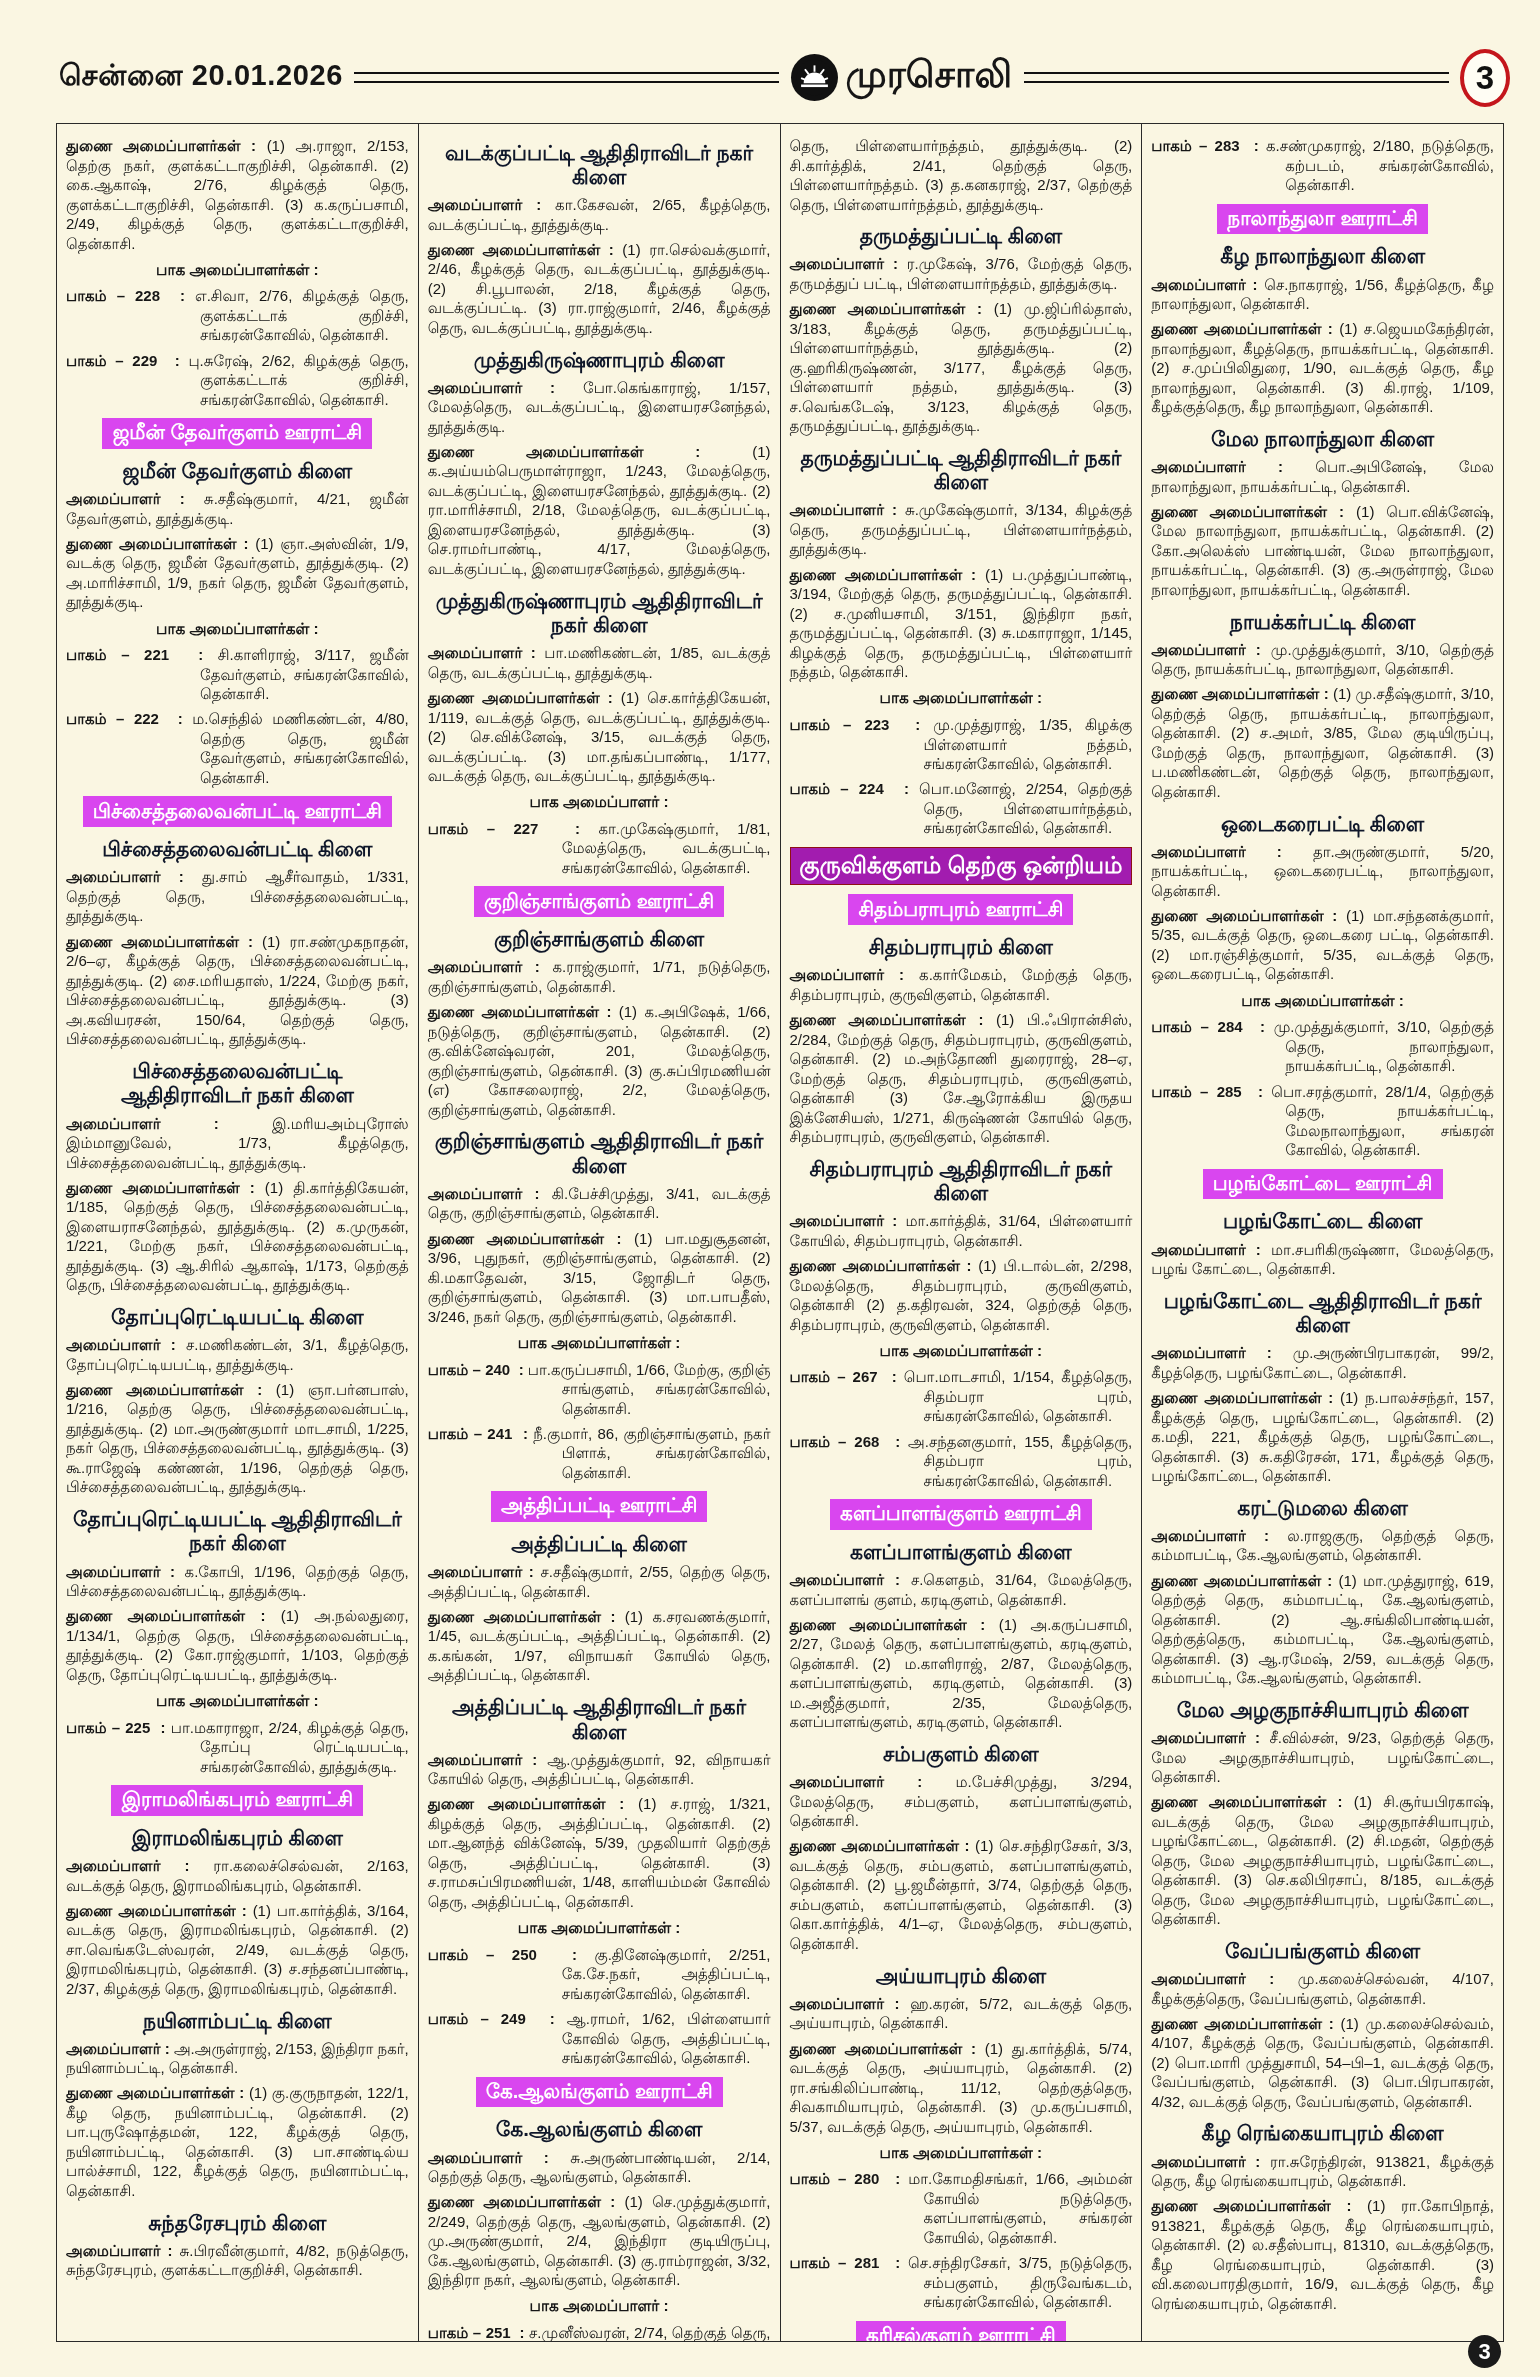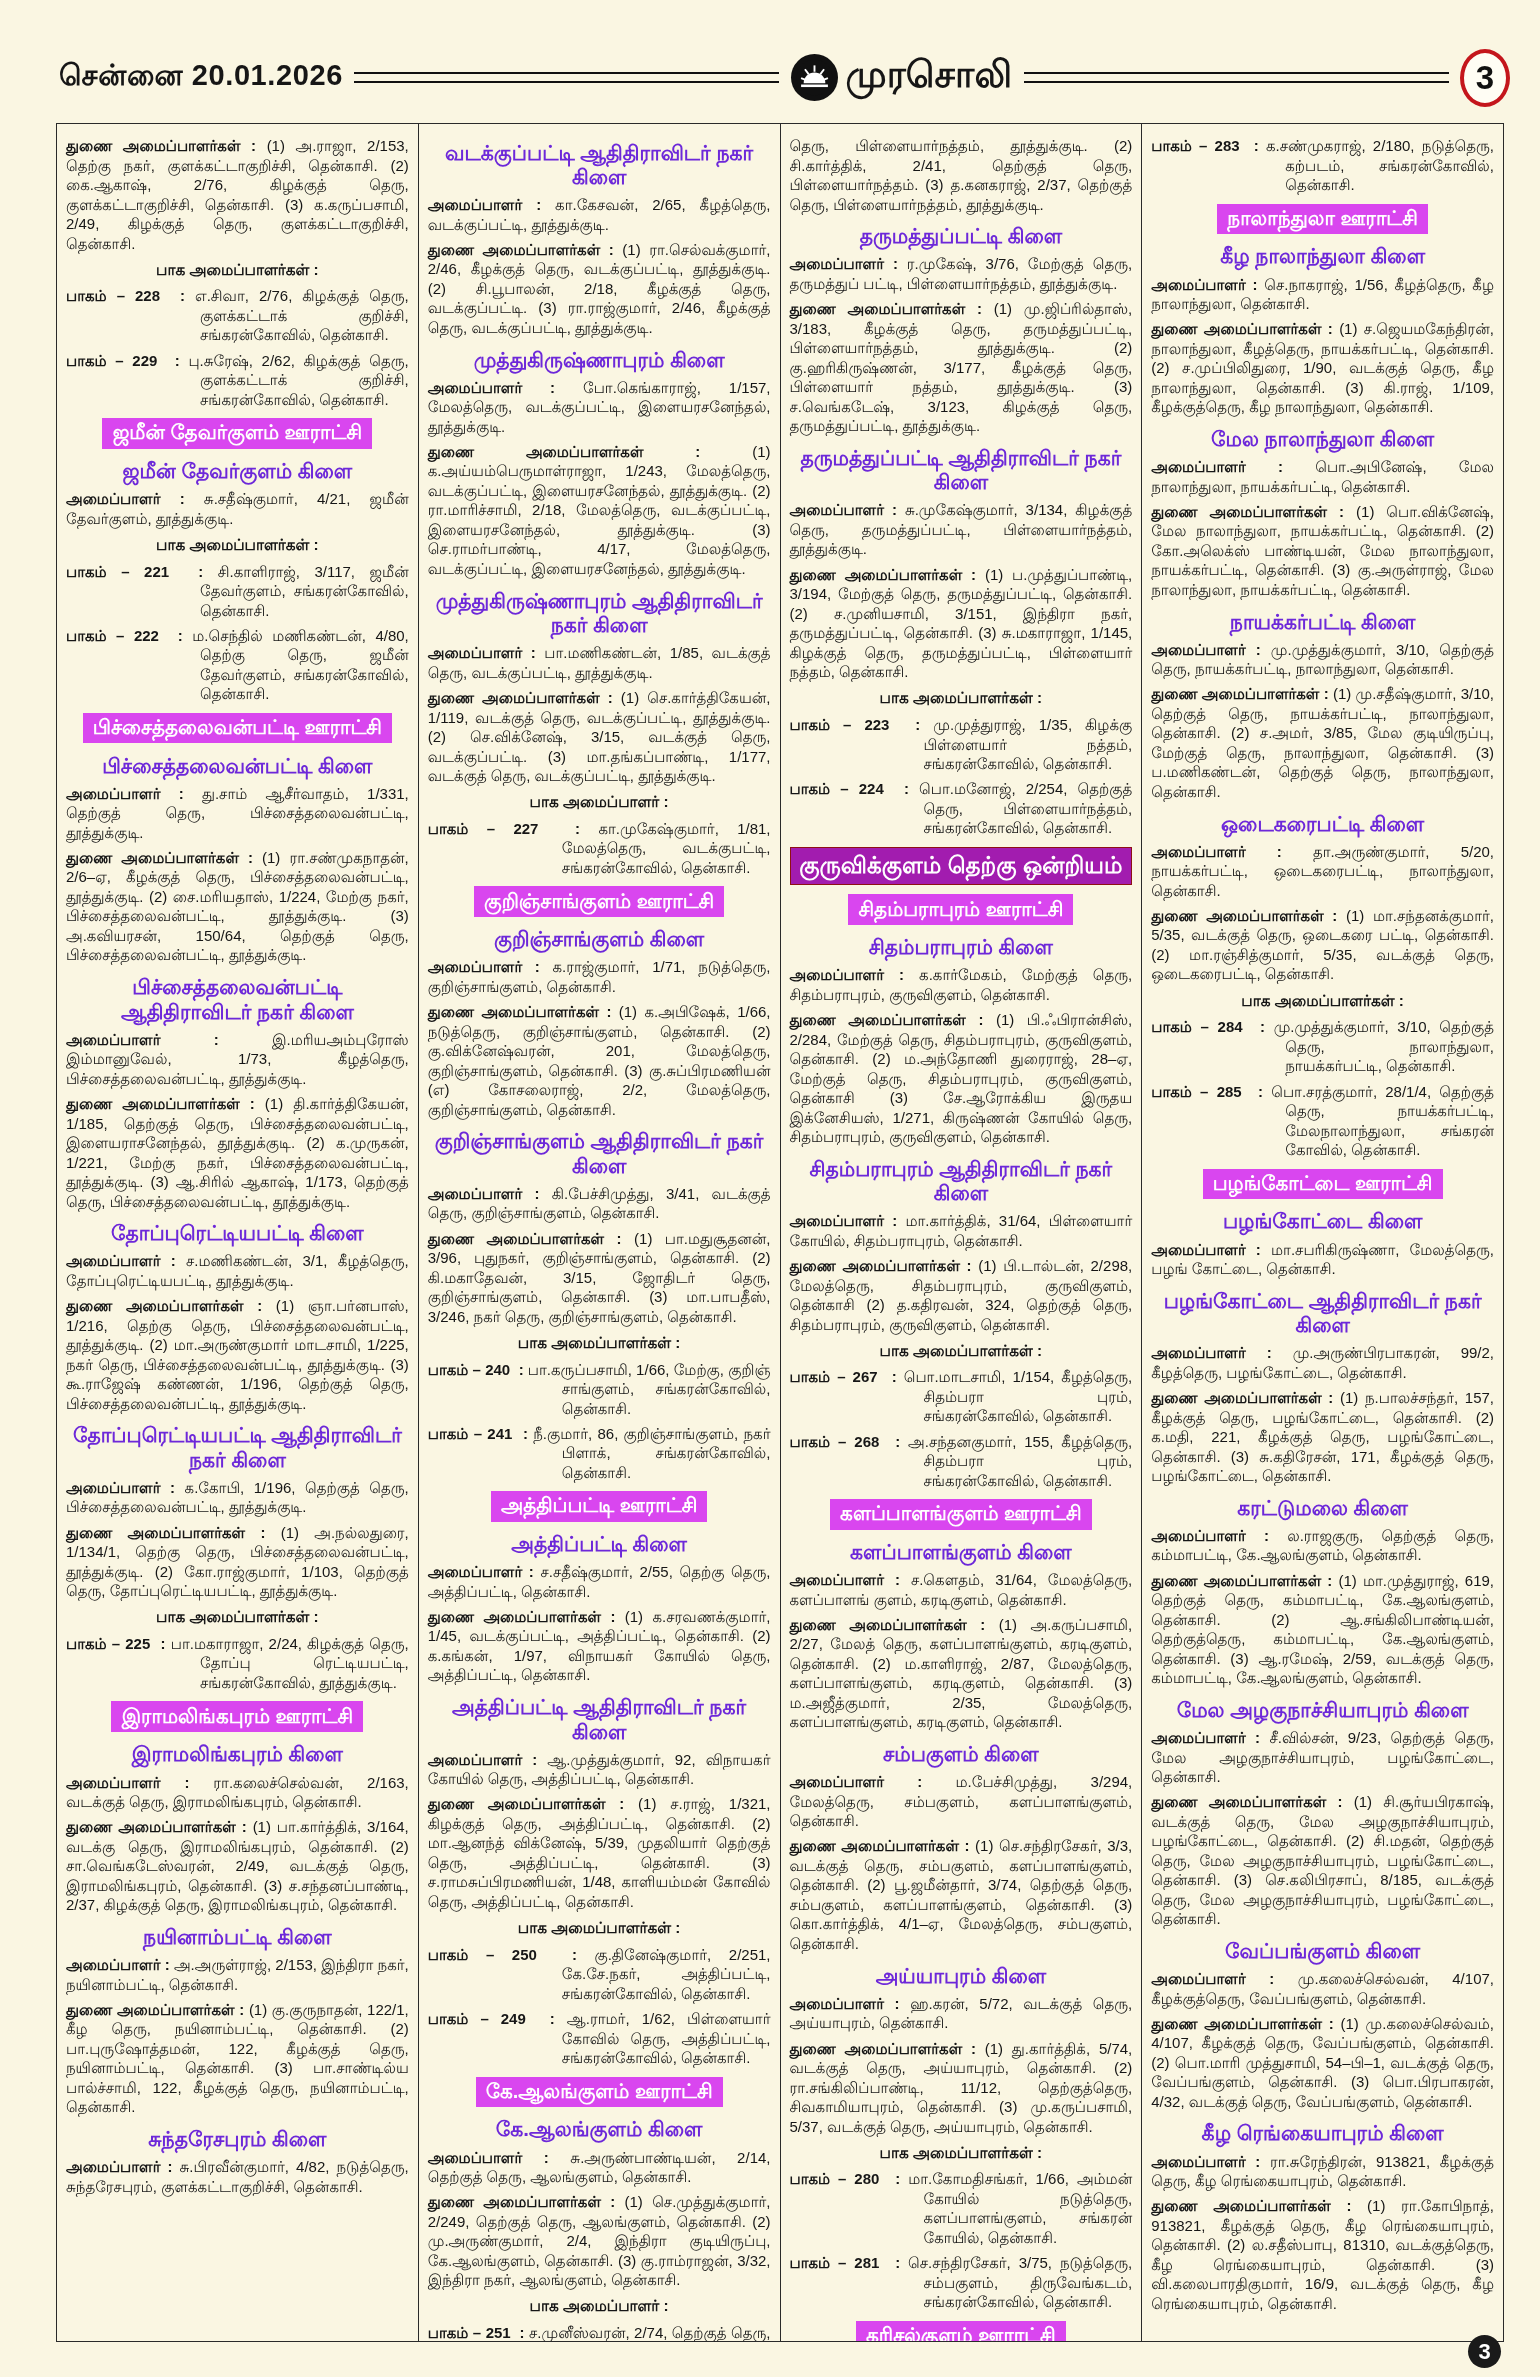--- a/index.html
+++ b/index.html
@@ -22,21 +22,21 @@
   .frame{position:absolute;top:123px;left:56px;width:1446px;height:2217px;
     border:1.9px solid #2a2a2a;display:flex;background:#FAF6E2;}
   .col{flex:1 1 0;padding:6.4px 9px 3.8px 9px;overflow:hidden;text-align:justify;}
   .col + .col{border-left:1.3px solid #2a2a2a;}
   .col p{margin:5.7px 0;font-size:15px;line-height:1.3;}
   .col b{font-weight:bold;}
   .hdr-union{display:block;width:fit-content;max-width:96%;margin:9px auto 5.1px auto;padding:3.2px 10.2px 4.5px 10.2px;
     background:#d946ef;color:#fff;font-weight:bold;font-size:20px;line-height:1.15;text-align:center;}
   .hdr-zone{display:block;margin:9px 0 5.1px 0;padding:4.5px 6.4px 5.7px 6.4px;background:#a21caf;color:#fff;
     font-weight:bold;font-size:23px;line-height:1.15;text-align:center;border:1.3px solid #8e1014;}
-  .hdr-branch{display:block;margin:10.2px 2.6px 5.1px 2.6px;color:#6d28d9;font-weight:bold;font-size:20.4px;line-height:1.2;text-align:center;}
+  .hdr-branch{display:block;margin:10.2px 2.6px 5.1px 2.6px;color:#0f172a;font-weight:bold;font-size:20.4px;line-height:1.2;text-align:center;}
   .lbl-center{display:block;margin:7.7px 0 3.8px 0;font-weight:bold;font-size:15.3px;text-align:center;}
   .part{margin:4.5px 0;font-size:15px;line-height:1.3;padding-left:134px;text-indent:-134px;}
   .part .pnum{font-weight:bold;}
   
   .foot-badge{position:absolute;right:40px;bottom:9px;width:33px;height:33px;border-radius:50%;
     background:#1a1a1a;color:#fff;font-weight:bold;font-size:22px;display:flex;align-items:center;justify-content:center;}
 </style>
 </head>
 <body>
 
@@ -64,20 +64,21 @@
 
 <div class="frame">
     <div class="col">
       <p><b>துணை அமைப்பாளர்கள் : </b>(1) அ.ராஜா, 2/153, தெற்கு நகர், குளக்கட்டாகுறிச்சி, தென்காசி. (2) கை.ஆகாஷ், 2/76, கிழக்குத் தெரு, குளக்கட்டாகுறிச்சி, தென்காசி. (3) க.கருப்பசாமி, 2/49, கிழக்குத் தெரு, குளக்கட்டாகுறிச்சி, தென்காசி.</p>
       <div class="lbl-center">பாக அமைப்பாளர்கள் :</div>
       <p class="part"><span class="pnum">பாகம் – 228&nbsp; : </span>எ.சிவா, 2/76, கிழக்குத் தெரு, குளக்கட்டாக் குறிச்சி, சங்கரன்கோவில், தென்காசி.</p>
       <p class="part"><span class="pnum">பாகம் – 229&nbsp; : </span>பு.சுரேஷ், 2/62, கிழக்குத் தெரு, குளக்கட்டாக் குறிச்சி, சங்கரன்கோவில், தென்காசி.</p>
       <div class="hdr-union">ஜமீன் தேவர்குளம் ஊராட்சி</div>
       <div class="hdr-branch">ஜமீன் தேவர்குளம் கிளை</div>
       <p><b>அமைப்பாளர் : </b>சு.சதீஷ்குமார், 4/21, ஜமீன் தேவர்குளம், தூத்துக்குடி.</p>
+      <p><b>துணை அமைப்பாளர்கள் : </b>(1) ஞா.அஸ்வின், 1/9, வடக்கு தெரு, ஜமீன் தேவர்குளம், தூத்துக்குடி. (2) அ.மாரிச்சாமி, 1/9, நகர் தெரு, ஜமீன் தேவர்குளம், தூத்துக்குடி.</p>
       <div class="lbl-center">பாக அமைப்பாளர்கள் :</div>
       <p class="part"><span class="pnum">பாகம் – 221&nbsp; : </span>சி.காளிராஜ், 3/117, ஜமீன் தேவர்குளம், சங்கரன்கோவில், தென்காசி.</p>
       <p class="part"><span class="pnum">பாகம் – 222&nbsp; : </span>ம.செந்தில் மணிகண்டன், 4/80, தெற்கு தெரு, ஜமீன் தேவர்குளம், சங்கரன்கோவில், தென்காசி.</p>
       <div class="hdr-union">பிச்சைத்தலைவன்பட்டி ஊராட்சி</div>
       <div class="hdr-branch">பிச்சைத்தலைவன்பட்டி கிளை</div>
       <p><b>அமைப்பாளர் : </b>து.சாம் ஆசீர்வாதம், 1/331, தெற்குத் தெரு, பிச்சைத்தலைவன்பட்டி, தூத்துக்குடி.</p>
       <p><b>துணை அமைப்பாளர்கள் : </b>(1) ரா.சண்முகநாதன், 2/6–ஏ, கீழக்குத் தெரு, பிச்சைத்தலைவன்பட்டி, தூத்துக்குடி. (2) சை.மரியதாஸ், 1/224, மேற்கு நகர், பிச்சைத்தலைவன்பட்டி, தூத்துக்குடி. (3) அ.கவியரசன், 150/64, தெற்குத் தெரு, பிச்சைத்தலைவன்பட்டி, தூத்துக்குடி.</p>
       <div class="hdr-branch">பிச்சைத்தலைவன்பட்டி ஆதிதிராவிடர் நகர் கிளை</div>
       <p><b>அமைப்பாளர் : </b>இ.மரியஅம்புரோஸ் இம்மானுவேல், 1/73, கீழத்தெரு, பிச்சைத்தலைவன்பட்டி, தூத்துக்குடி.</p>
       <p><b>துணை அமைப்பாளர்கள் : </b>(1) தி.கார்த்திகேயன், 1/185, தெற்குத் தெரு, பிச்சைத்தலைவன்பட்டி, இளையராசனேந்தல், தூத்துக்குடி. (2) க.முருகன், 1/221, மேற்கு நகர், பிச்சைத்தலைவன்பட்டி, தூத்துக்குடி. (3) ஆ.சிரில் ஆகாஷ், 1/173, தெற்குத் தெரு, பிச்சைத்தலைவன்பட்டி, தூத்துக்குடி.</p>

